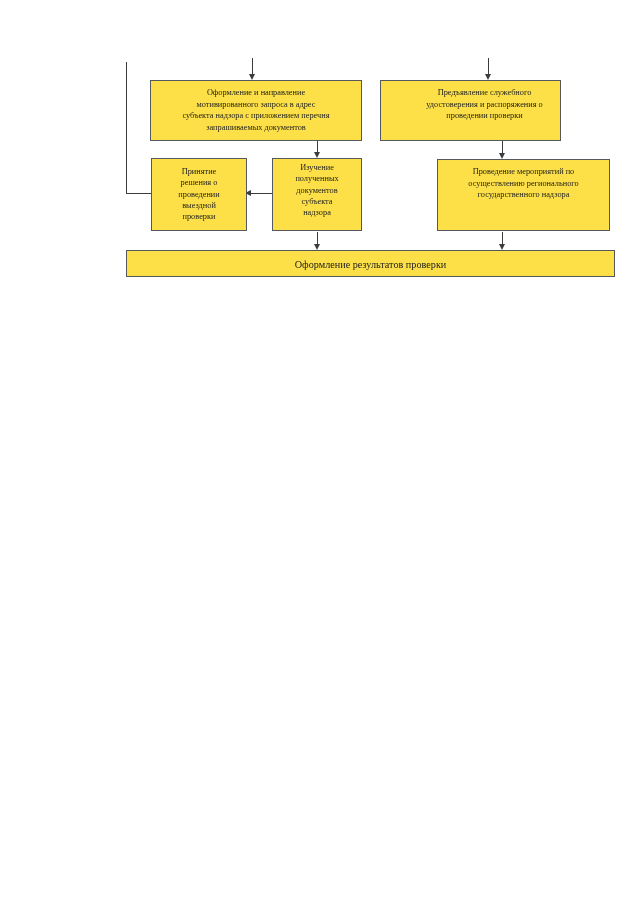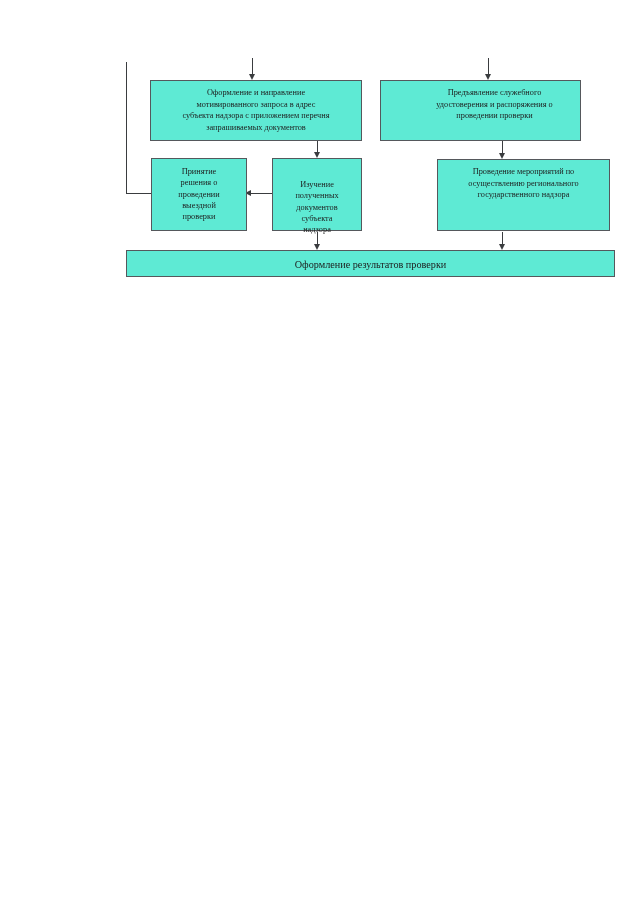--- a/index.html
+++ b/index.html
@@ -31,55 +31,55 @@
     text-align: center;
     font-size: 11.5px;
     letter-spacing: 0.2px;
     color: #2a2a2a;
   }
 
   .node {
     position: absolute;
     box-sizing: border-box;
     border: 1.1px solid #55585c;
-    background: #5eead4;
+    background: #fde047;
     display: flex;
     align-items: flex-start;
     justify-content: center;
     text-align: center;
     color: #1d1d1d;
   }
   .node .txt {
     display: block;
     width: 100%;
     white-space: pre-line;
   }
 
   
   #node-request {
     left: 150px; top: 80px; width: 212px; height: 61px;
     font-size: 8.3px; line-height: 11.6px;
     padding-top: 6px;
   }
   #node-credentials {
-    left: 380px; top: 80px; width: 201px; height: 61px;
+    left: 380px; top: 80px; width: 181px; height: 61px;
     font-size: 8.3px; line-height: 11.6px;
     padding-top: 6px;
     padding-left: 28px;
   }
   #node-decision {
     left: 151px; top: 158px; width: 96px; height: 73px;
     font-size: 8.3px; line-height: 11.3px;
     padding-top: 7px;
     justify-content: flex-end;
   }
   #node-study {
     left: 272px; top: 158px; width: 90px; height: 73px;
     font-size: 8.3px; line-height: 11.3px;
-    padding-top: 20px;
+    padding-top: 3px;
   }
   #node-measures {
     left: 437px; top: 159px; width: 173px; height: 72px;
     font-size: 8.3px; line-height: 11.6px;
     padding-top: 6px;
     justify-content: flex-end;
   }
   #node-results {
     left: 126px; top: 250px; width: 489px; height: 27px;
     font-size: 10.2px; line-height: 27px;

